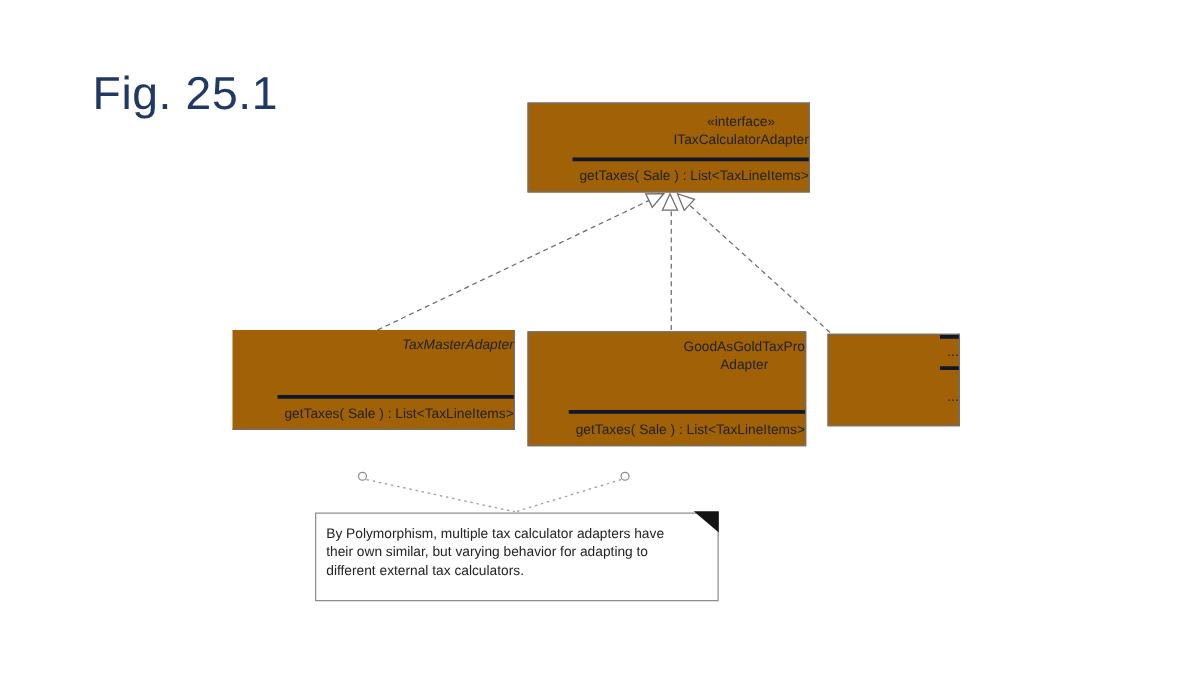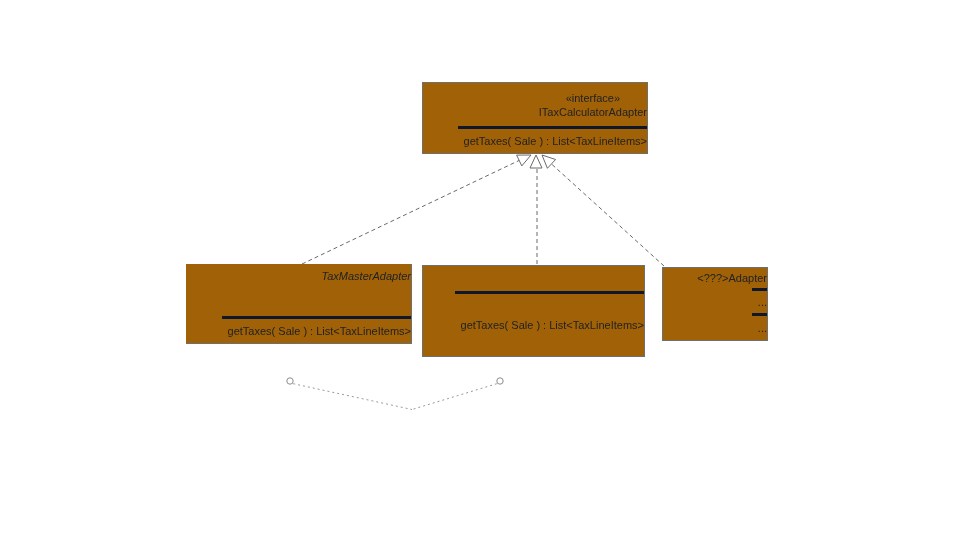--- a/index.html
+++ b/index.html
@@ -81,20 +81,21 @@
   svg.connector-layer {
     position: absolute; left: 0; top: 0;
     pointer-events: none;
   }
 </style>
 </head>
 <body>
 
 <div class="canvas">
 
+  <div class="slide-title">Fig. 25.1</div>
 
   <svg class="connector-layer" width="960" height="540" viewBox="0 0 960 540">
 
     <line x1="302" y1="264" x2="519" y2="160.5" stroke="#6a6a6a" stroke-width="1" stroke-dasharray="4 3"></line>
     <line x1="537" y1="264" x2="537" y2="168" stroke="#6a6a6a" stroke-width="1" stroke-dasharray="4 3"></line>
     <line x1="664" y1="266" x2="551.5" y2="164" stroke="#6a6a6a" stroke-width="1" stroke-dasharray="4 3"></line>
 
     <polygon points="531,155 521.8,165.9 516.6,155.1" fill="#ffffff" stroke="#6a6a6a" stroke-width="1"></polygon>
     <polygon points="536,155 530,168 542,168" fill="#ffffff" stroke="#6a6a6a" stroke-width="1"></polygon>
     <polygon points="542,155 555.6,159.5 547.4,168.3" fill="#ffffff" stroke="#6a6a6a" stroke-width="1"></polygon>
@@ -113,24 +114,33 @@
     <div class="cmp cmp-ops cmp-divider cmp-left uml-text">getTaxes( Sale ) : List&lt;TaxLineItems&gt;</div>
   </div>
 
   <div class="class-box box-left">
     <div class="cmp cmp-name uml-text">TaxMasterAdapter</div>
     <div class="cmp cmp-attrs cmp-divider uml-text"></div>
     <div class="cmp cmp-ops cmp-divider cmp-left uml-text">getTaxes( Sale ) : List&lt;TaxLineItems&gt;</div>
   </div>
 
   <div class="class-box full-border box-middle">
+    <div class="cmp cmp-name uml-text">
+      <span>GoodAsGoldTaxPro</span>
+      <span>Adapter</span>
+    </div>
     <div class="cmp cmp-attrs cmp-divider uml-text"></div>
     <div class="cmp cmp-ops cmp-divider cmp-left uml-text">getTaxes( Sale ) : List&lt;TaxLineItems&gt;</div>
   </div>
 
   <div class="class-box full-border box-right">
-    <div class="cmp cmp-name uml-text">&lt;???&gt;Adapter</div>
     <div class="cmp cmp-attrs cmp-divider cmp-left uml-text">...</div>
     <div class="cmp cmp-ops cmp-divider cmp-left uml-text">...</div>
   </div>
 
+  <div class="note-box">
+    <div class="note-fold"></div>
+    <div class="note-line">By Polymorphism, multiple tax calculator adapters have</div>
+    <div class="note-line">their own similar, but varying behavior for adapting to</div>
+    <div class="note-line">different external tax calculators.</div>
+  </div>
 
 </div>
 
 </body></html>

